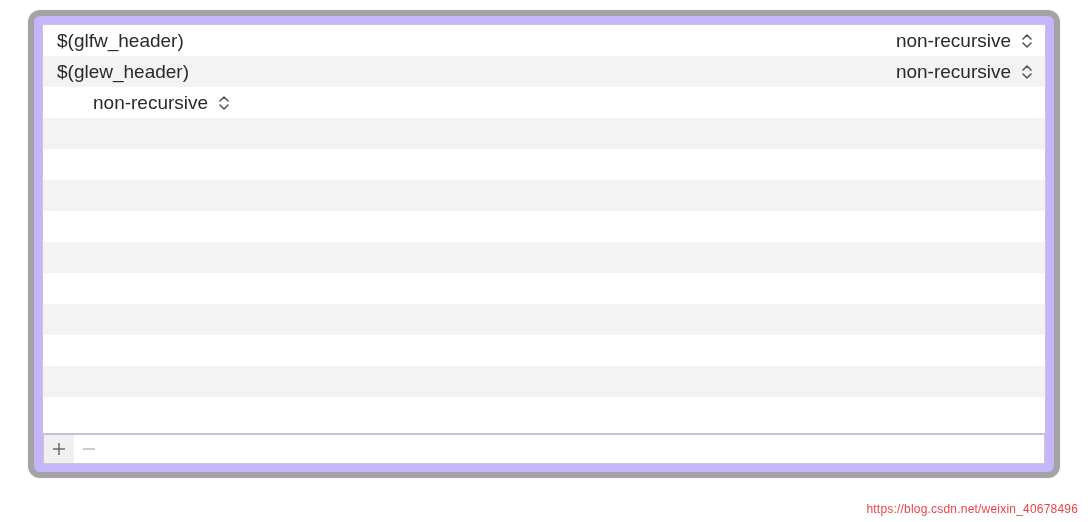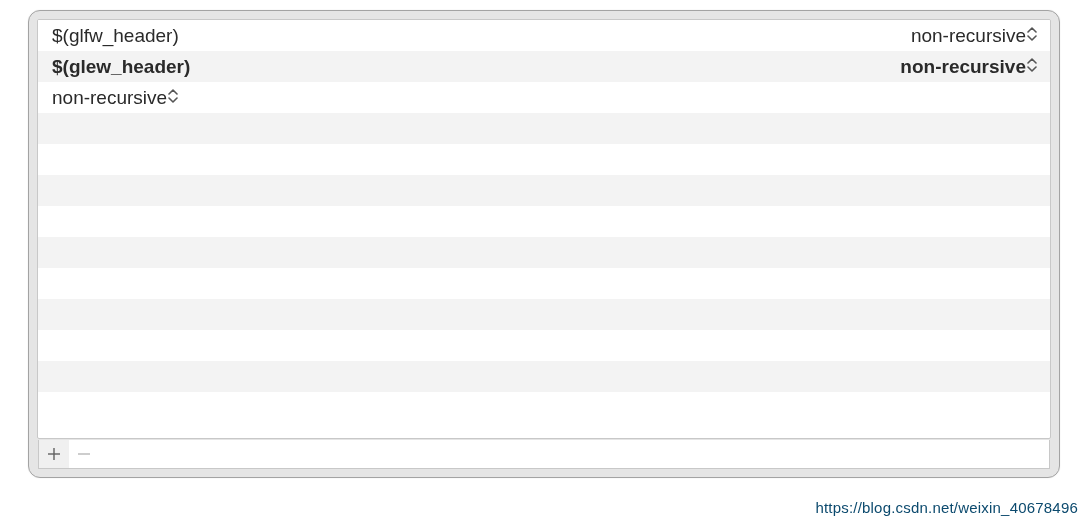--- a/index.html
+++ b/index.html
@@ -13,23 +13,23 @@
       width: 1088px;
       height: 522px;
       position: relative;
     }
     .panel {
       position: absolute;
       top: 10px;
       left: 28px;
       right: 28px;
       bottom: 44px;
-      border: 1px solid #a3a3a3;
+      border: 6px solid #a3a3a3;
       border-radius: 12px;
-      background: #e5e5e5;
+      background: #c4b5fd;
       padding: 8px;
       box-shadow: 0 0 0 1px rgba(0,0,0,0.02);
     }
     .table-container {
       width: 100%;
       height: calc(100% - 30px);
       border: 1px solid #c8c8c8;
       border-radius: 2px;
       background: #ffffff;
       overflow: hidden;
@@ -44,33 +44,33 @@
       height: 31px;
       padding: 0 10px 0 14px;
       font-size: 19px;
       color: #2a2a2a;
     }
     .table-row.even {
       background: #ffffff;
     }
     .table-row.odd {
       background: #f3f3f3;
-      font-weight: bold;
     }
     .path-cell {
       flex: 1;
       white-space: nowrap;
       overflow: hidden;
       text-overflow: ellipsis;
     }
     .mode-cell {
       display: flex;
-      align-items: flex-start;
-      gap: 0;
+      align-items: center;
+      gap: 10px;
       padding-right: 2px;
+      margin-left: 36px;
     }
     .mode-text {
       font-size: 19px;
       color: #2a2a2a;
     }
     .updown-icon {
       width: 12px;
       height: 18px;
       display: flex;
       flex-direction: column;
@@ -104,22 +104,22 @@
     .footer-btn.add {
       background: #f0f0f0;
     }
     .footer-btn svg {
       display: block;
     }
     .watermark {
       position: absolute;
       bottom: 6px;
       right: 10px;
-      font-size: 15px;
-      color: #0c4a6e;
+      font-size: 12px;
+      color: #ef4444;
       letter-spacing: 0.2px;
       font-family: Arial, sans-serif;
     }
   </style>
 </head>
 <body>
 
 <div class="panel">
   <div class="table-container">
     <div class="table-body" id="table-body">

